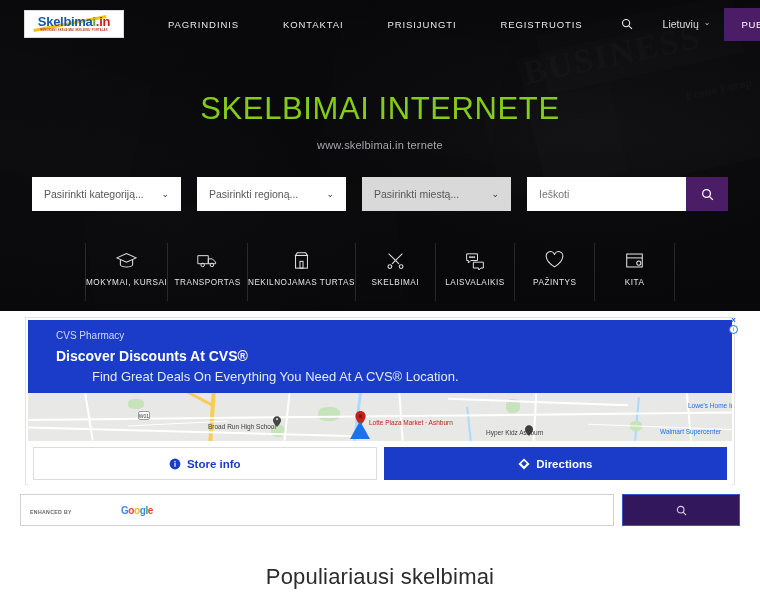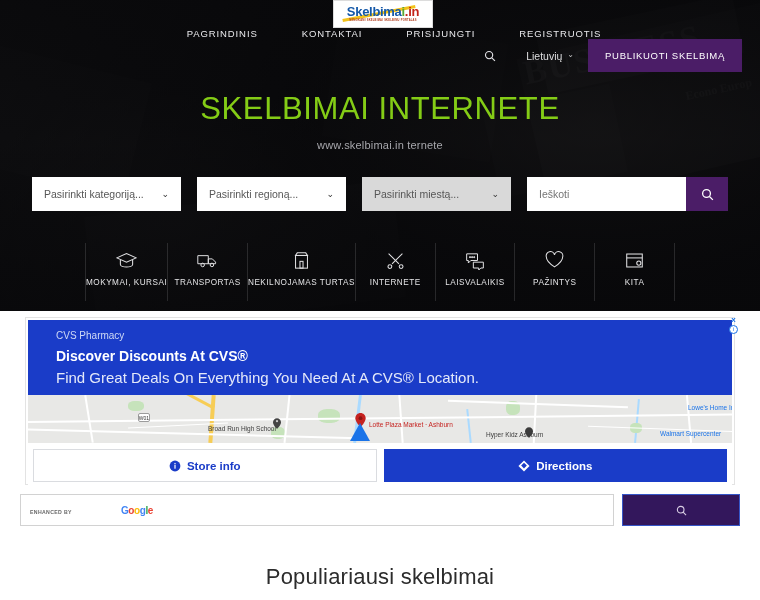--- a/index.html
+++ b/index.html
@@ -65,21 +65,20 @@
     position: absolute; inset: 0;
     background: linear-gradient(180deg, rgba(8,8,10,0.86) 0%, rgba(8,8,10,0.70) 45%, rgba(8,8,10,0.88) 100%);
   }
 
   
   .navbar {
     position: relative; z-index: 5;
     height: 48px;
     display: flex; align-items: center;
     padding: 0 18px 0 24px;
-    flex-direction: column;
   }
   .logo {
     width: 100px; height: 28px;
     background: #ffffff;
     border: 1px solid #dcdcdc;
     display: flex; flex-direction: column;
     align-items: center; justify-content: center;
     position: relative; overflow: hidden;
     flex: 0 0 auto;
   }
@@ -240,21 +239,21 @@
     padding: 2px;
     height: 168px;
   }
   .ad-inner { position: relative; height: 100%; }
   .ad-top {
     background: #1a3cc8;
     padding: 10px 14px 9px 28px;
   }
   .ad-brand { color: #cfd9f5; font-size: 10px; margin-bottom: 7px; }
   .ad-head { color: #ffffff; font-size: 14px; font-weight: 700; margin-bottom: 5px; }
-  .ad-desc { color: #e4e9f9; font-size: 15px; }
+  .ad-desc { color: #e4e9f9; font-size: 13px; margin-left: 36px; }
   .ad-map {
     position: relative;
     height: 48px;
     background: #e8e8e6;
     overflow: hidden;
   }
   .rd { position: absolute; background: #ffffff; }
   .rd-y { position: absolute; background: #f7cd56; }
   .rd-w { position: absolute; background: #ffffff; }
   .water { position: absolute; background: #aadaff; }
@@ -454,21 +453,21 @@
       <div class="cat-label">NEKILNOJAMAS TURTAS</div>
     </div>
     <div class="cat">
       <div class="cat-ico">
         <svg width="19" height="19" viewBox="0 0 22 22" fill="none" stroke="currentColor" stroke-width="1.2">
           <path d="M3 3l12 12M19 3L7 15"></path>
           <circle cx="4.5" cy="18" r="2.2"></circle>
             <circle cx="17.5" cy="18" r="2.2"></circle>
         </svg>
       </div>
-      <div class="cat-label">INTERNETE</div>
+      <div class="cat-label">SKELBIMAI</div>
     </div>
     <div class="cat">
       <div class="cat-ico">
         <svg width="20" height="19" viewBox="0 0 24 20" fill="none" stroke="currentColor" stroke-width="1.2">
           <path d="M2 2h13v8H7l-3 3v-3H2V2z"></path>
             <path d="M10 12h12v7h-3l-2.5 2.5V19h-6.5v-7z"></path>
           <circle cx="6" cy="6" r="0.7" fill="currentColor"></circle>
             <circle cx="8.5" cy="6" r="0.7" fill="currentColor"></circle>
             <circle cx="11" cy="6" r="0.7" fill="currentColor"></circle>
         </svg>

